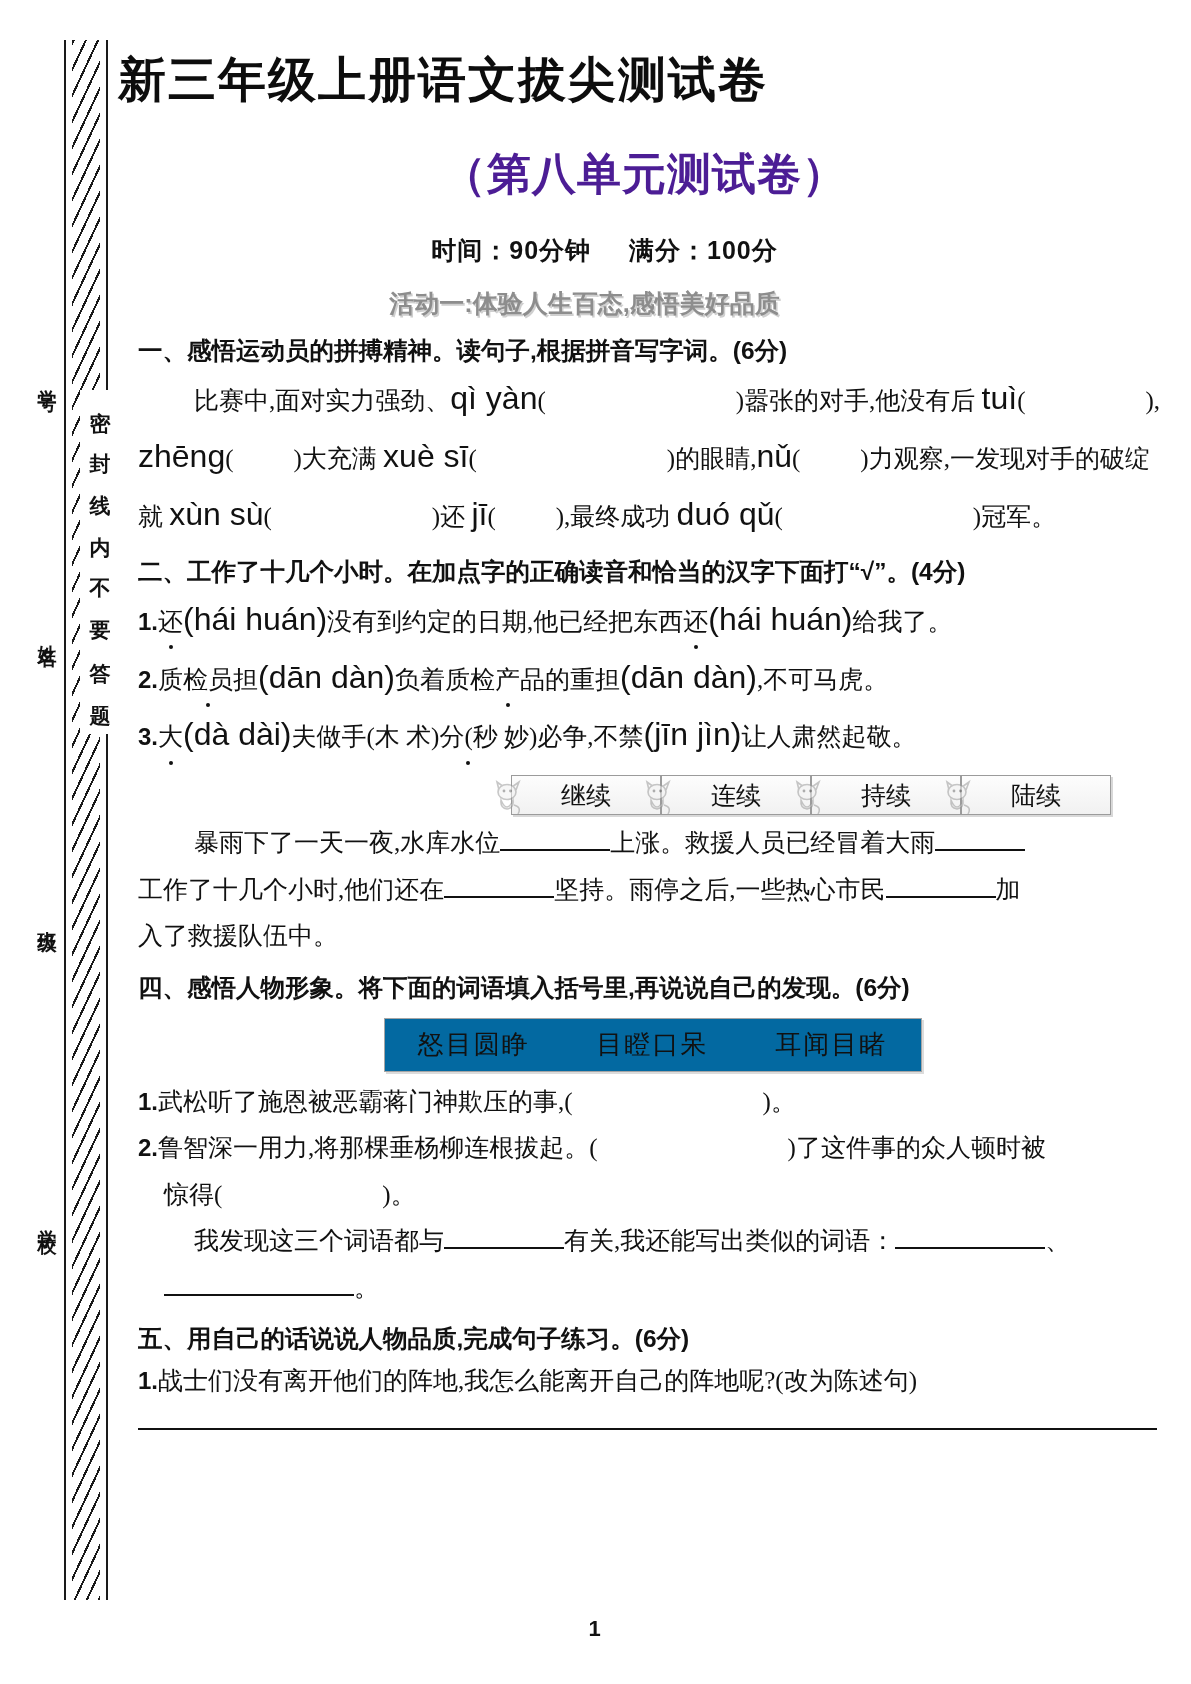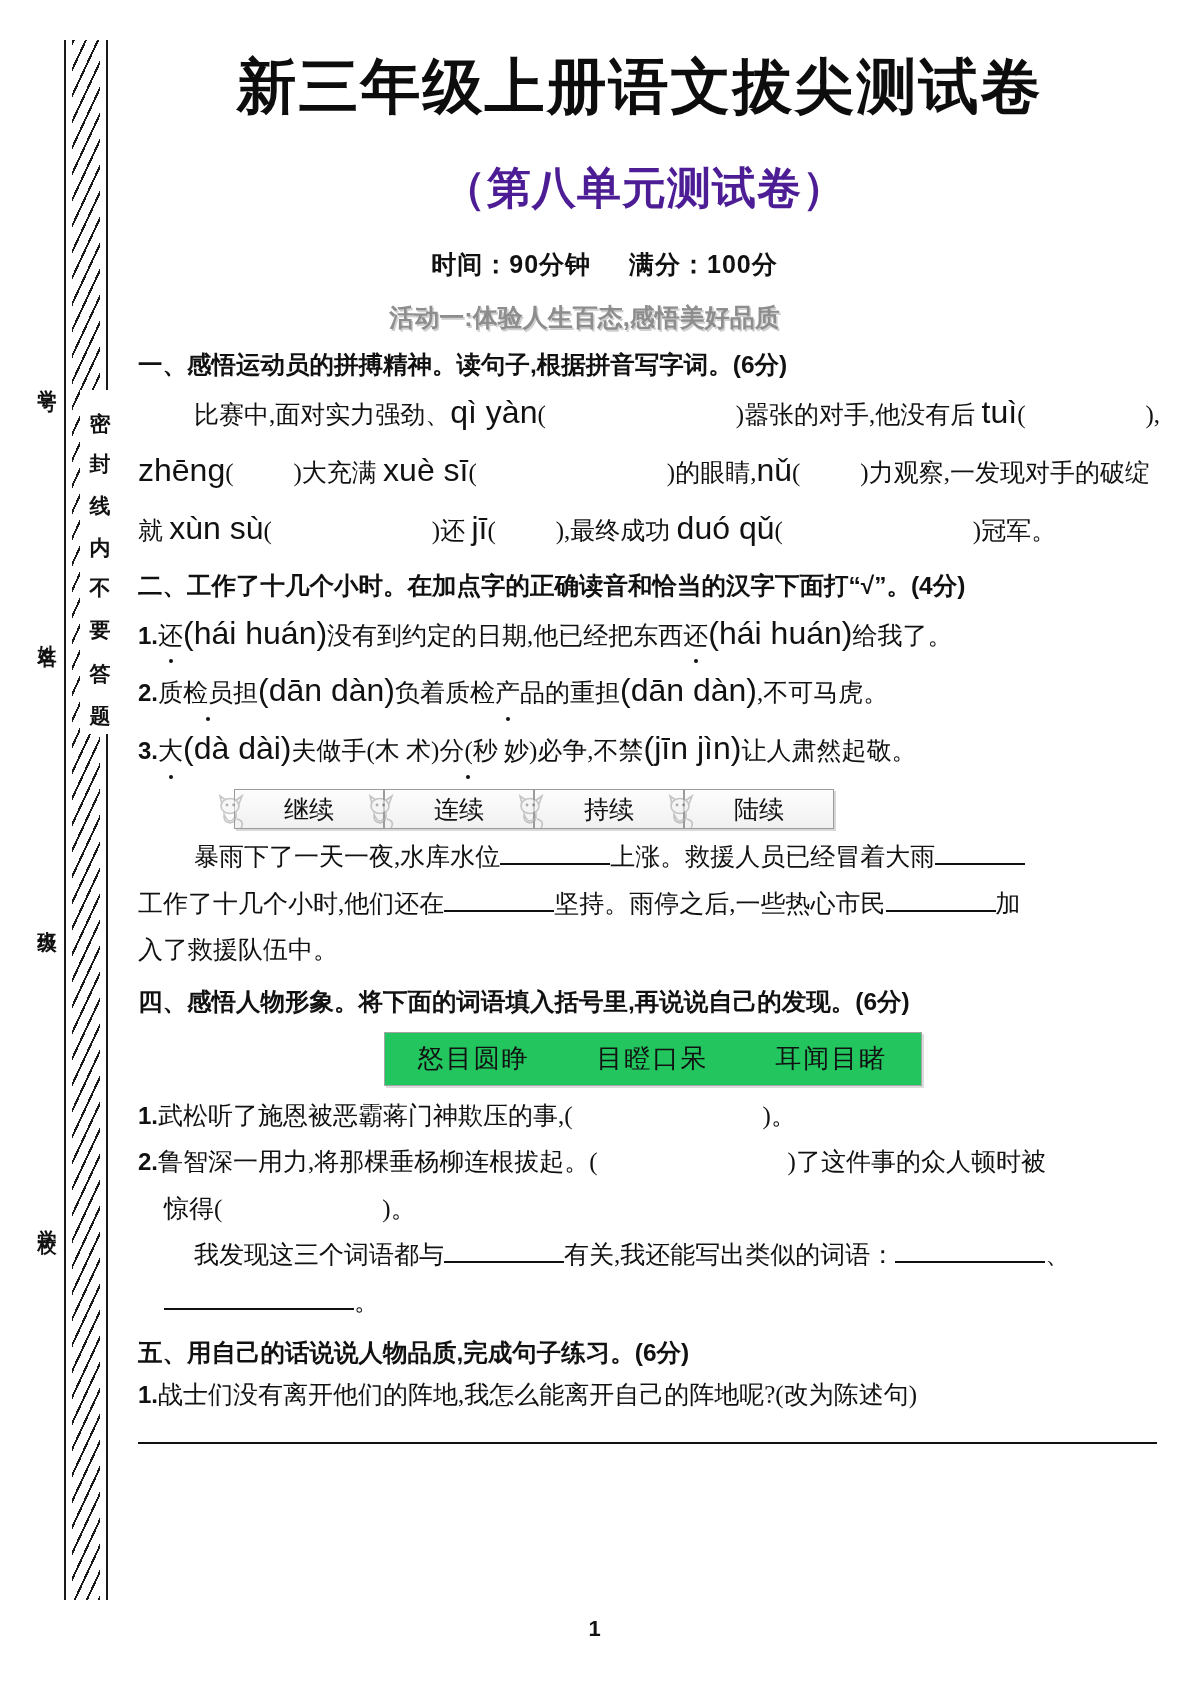--- a/index.html
+++ b/index.html
@@ -83,24 +83,23 @@
   #sheet {
     position: absolute;
     left: 118px;
     top: 0;
     width: 1073px;
     height: 1684px;
   }
 
   #paper-title {
     margin: 52px 0 0 0;
-    text-align: center;
-    font-family: "Liberation Sans", "DejaVu Sans", sans-serif;
-    font-weight: 700;
-    font-size: 60px;
+    font-family: "Liberation Sans", "DejaVu Sans", sans-serif;
+    font-weight: 700;
+    font-size: 48px;
     letter-spacing: 2px;
     line-height: 1.15;
     color: #0d0d0d;
     padding-right: 30px;
   }
   #paper-subtitle {
     margin: 38px 0 0 0;
     text-align: center;
     font-family: "Liberation Sans", "DejaVu Sans", sans-serif;
     font-weight: 700;
@@ -194,21 +193,21 @@
   }
   .ul-w90 { width: 90px; }
   .ul-w110 { width: 110px; }
   .ul-w120 { width: 120px; }
   .ul-w150 { width: 150px; }
   .ul-w190 { width: 190px; }
 
   
   #word-bank {
     display: flex;
-    justify-content: flex-start;
+    justify-content: flex-end;
     margin: 14px 56px 8px 96px;
   }
   .word-chip {
     position: relative;
     width: 148px;
     height: 38px;
     border: 1.5px solid #9b9b9b;
     background: linear-gradient(#fdfdfd, #f1f1f1);
     box-shadow: 2px 2px 0 #d8d8d8;
     display: flex;
@@ -227,21 +226,21 @@
     opacity: .55;
   }
 
   
   #idiom-box {
     margin: 14px auto 10px auto;
     width: 536px;
     height: 52px;
     border: 1.5px solid #a5a5a5;
     box-shadow: 2px 2px 0 #dcdcdc;
-    background: #22c55e;
+    background: #0369a1;
     display: flex;
     align-items: center;
     justify-content: space-around;
     font-size: 26px;
     letter-spacing: 2px;
   }
 
   #answer-rule {
     margin: 26px 10px 0 0;
     border-top: 2px solid #111;

